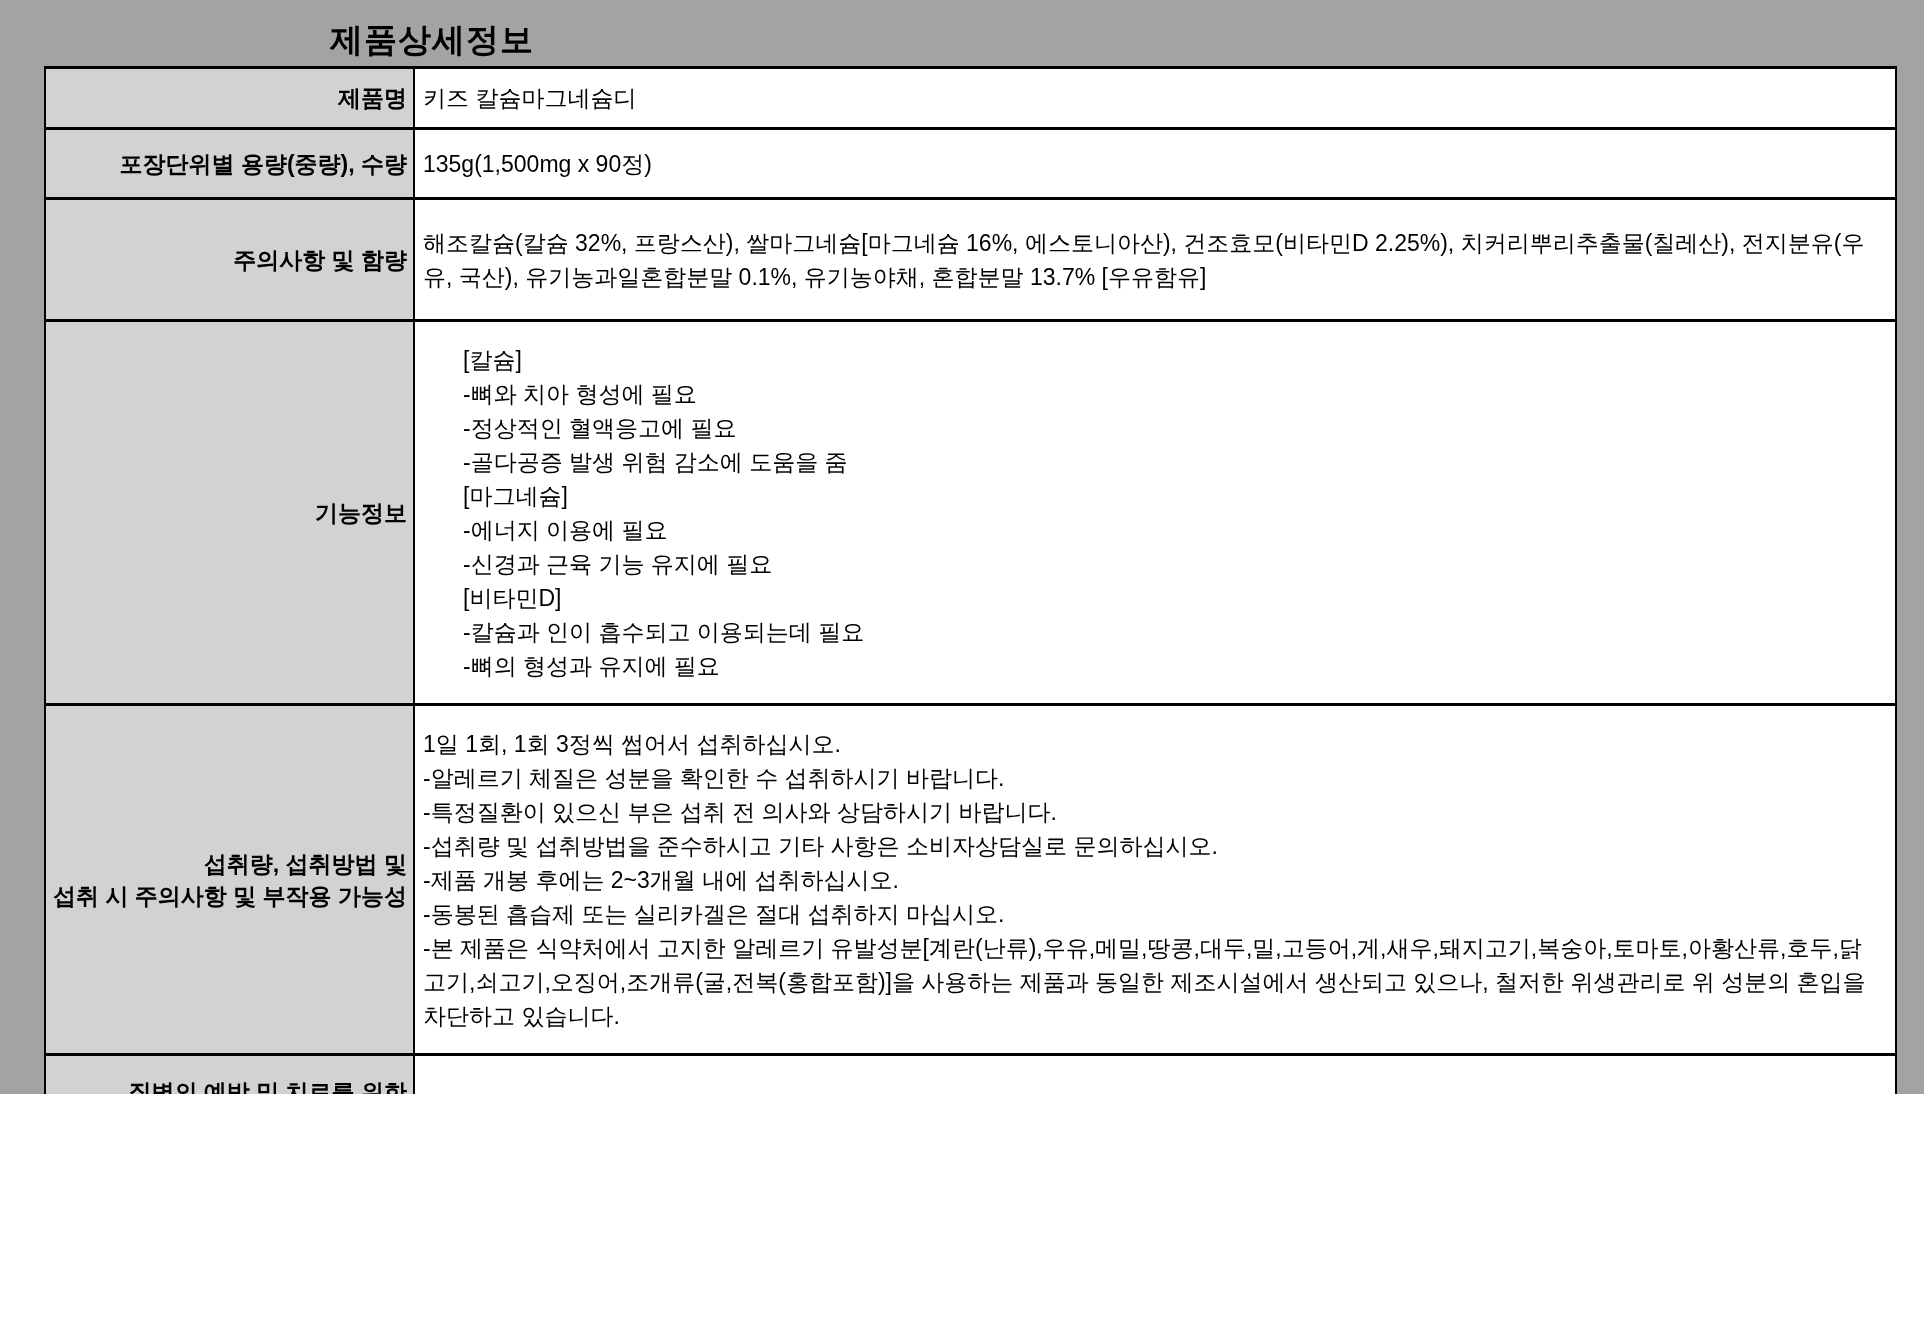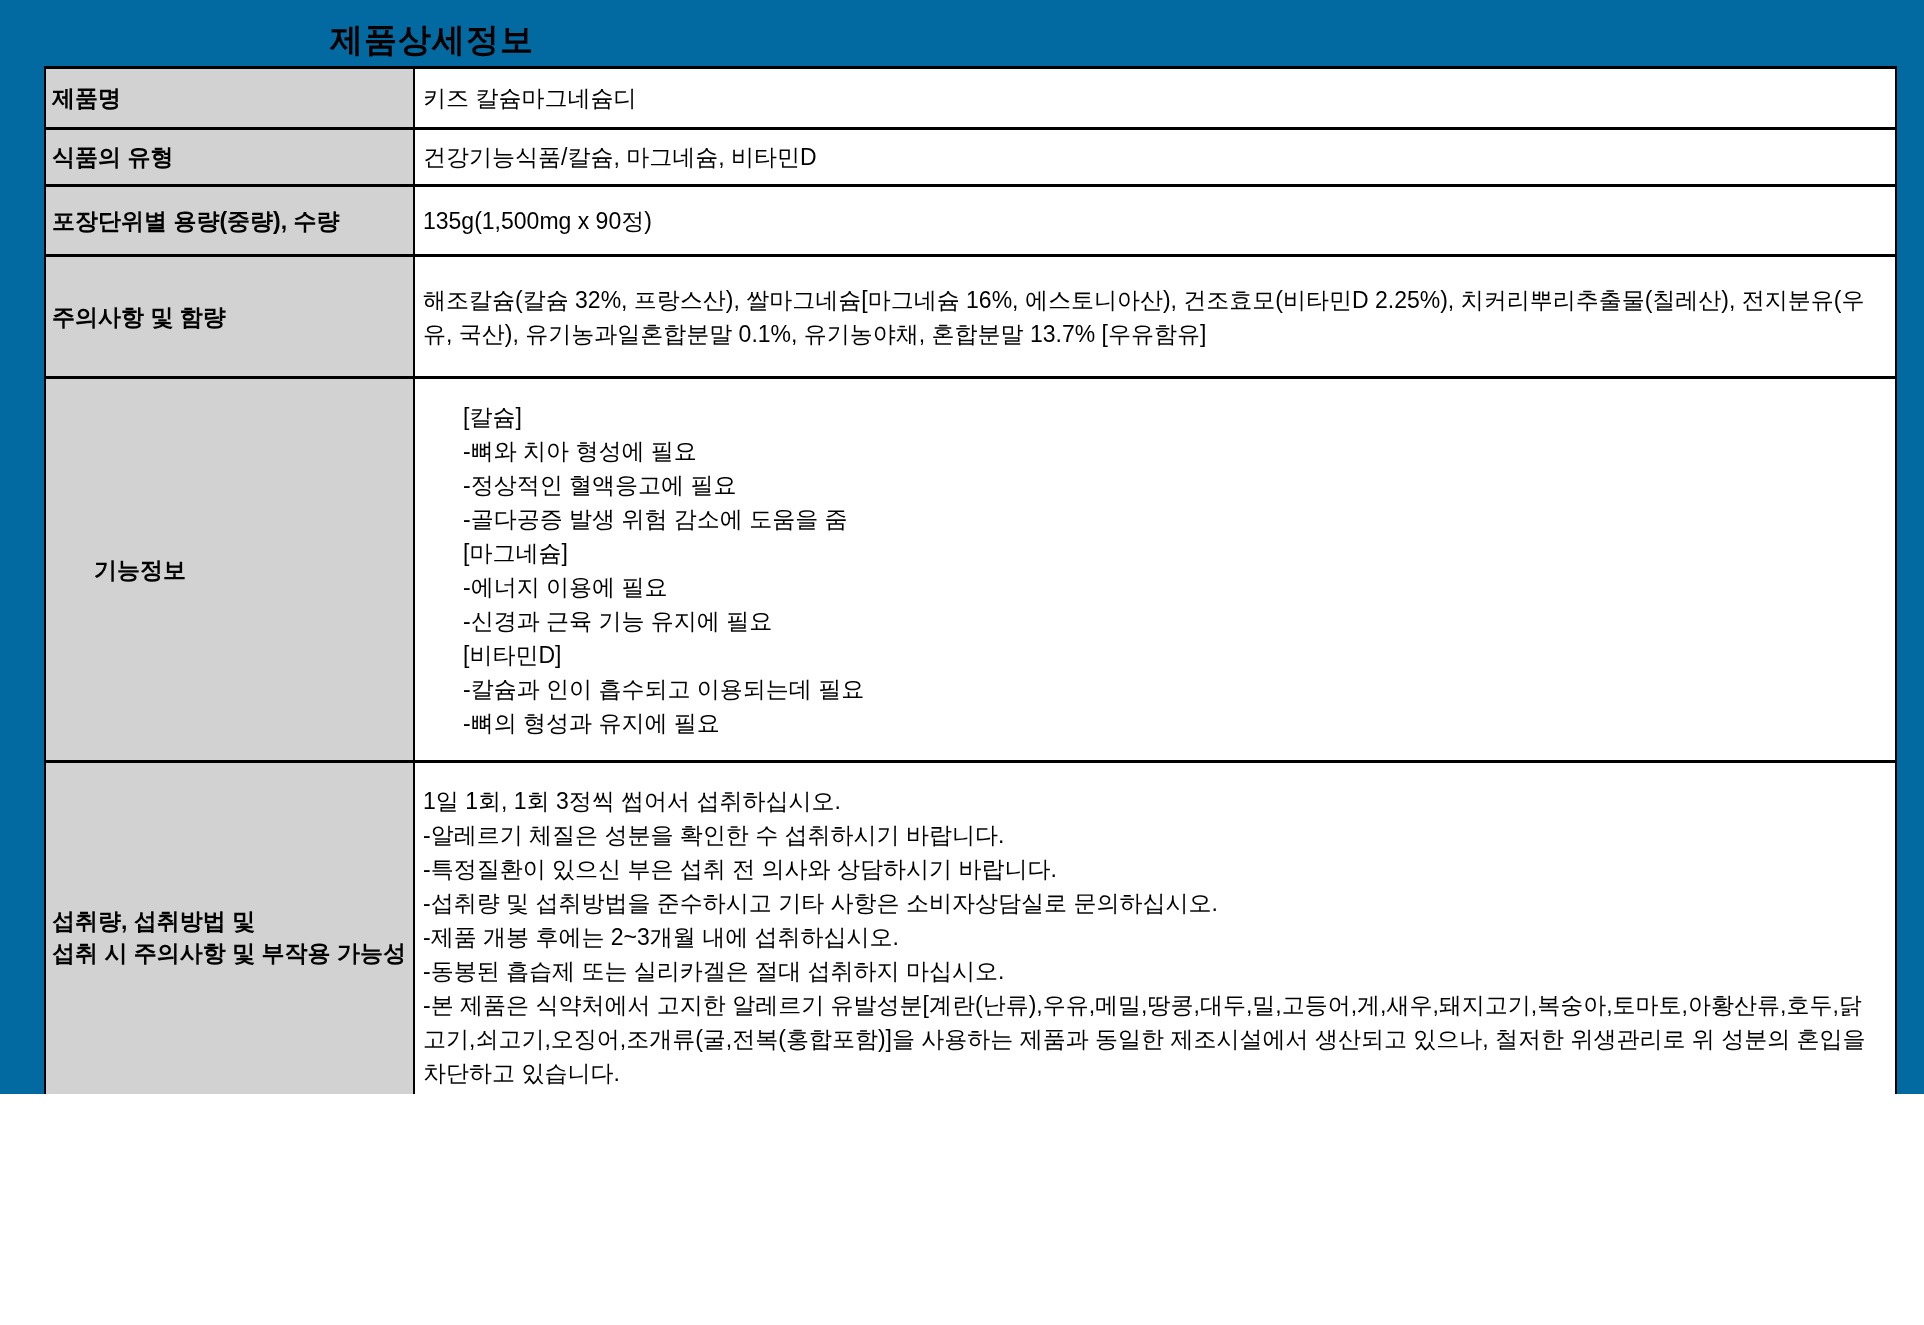--- a/index.html
+++ b/index.html
@@ -5,21 +5,21 @@
   html, body {
     margin: 0;
     padding: 0;
     background: #ffffff;
     font-family: "Liberation Sans", "DejaVu Sans", sans-serif;
   }
   #stage {
     position: relative;
     width: 1924px;
     height: 1094px;
-    background: #0369a1;
+    background: #a3a3a3;
     overflow: hidden;
   }
   #page-title {
     position: absolute;
     left: 330px;
     top: 18px;
     font-size: 33px;
     font-weight: bold;
     color: #000000;
     letter-spacing: 1px;
@@ -38,21 +38,21 @@
     border-top-width: 3px;
     border-bottom-width: 3px;
     font-size: 23px;
     color: #000000;
     white-space: pre-line;
     overflow: hidden;
   }
   td.label {
     background: #d2d2d2;
     font-weight: bold;
-    text-align: left;
+    text-align: right;
     vertical-align: middle;
     line-height: 32px;
     padding: 2px 6px;
   }
   td.value {
     background: #ffffff;
     text-align: left;
     vertical-align: middle;
     line-height: 34px;
     padding: 4px 18px 4px 8px;
@@ -76,24 +76,20 @@
 
   <table class="detail">
     <colgroup>
       <col style="width:369px">
       <col>
     </colgroup>
     <tbody>
       <tr class="r0">
         <td class="label">제품명</td>
         <td class="value">키즈 칼슘마그네슘디</td>
-      </tr>
-      <tr class="r1">
-        <td class="label">식품의 유형</td>
-        <td class="value">건강기능식품/칼슘, 마그네슘, 비타민D</td>
       </tr>
       <tr class="r3">
         <td class="label">포장단위별 용량(중량), 수량</td>
         <td class="value">135g(1,500mg x 90정)</td>
       </tr>
       <tr class="r4">
         <td class="label">주의사항 및 함량</td>
         <td class="value">해조칼슘(칼슘 32%, 프랑스산), 쌀마그네슘[마그네슘 16%, 에스토니아산), 건조효모(비타민D 2.25%), 치커리뿌리추출물(칠레산), 전지분유(우유, 국산), 유기농과일혼합분말 0.1%, 유기농야채, 혼합분말 13.7% [우유함유]</td>
       </tr>
       <tr class="r6">

